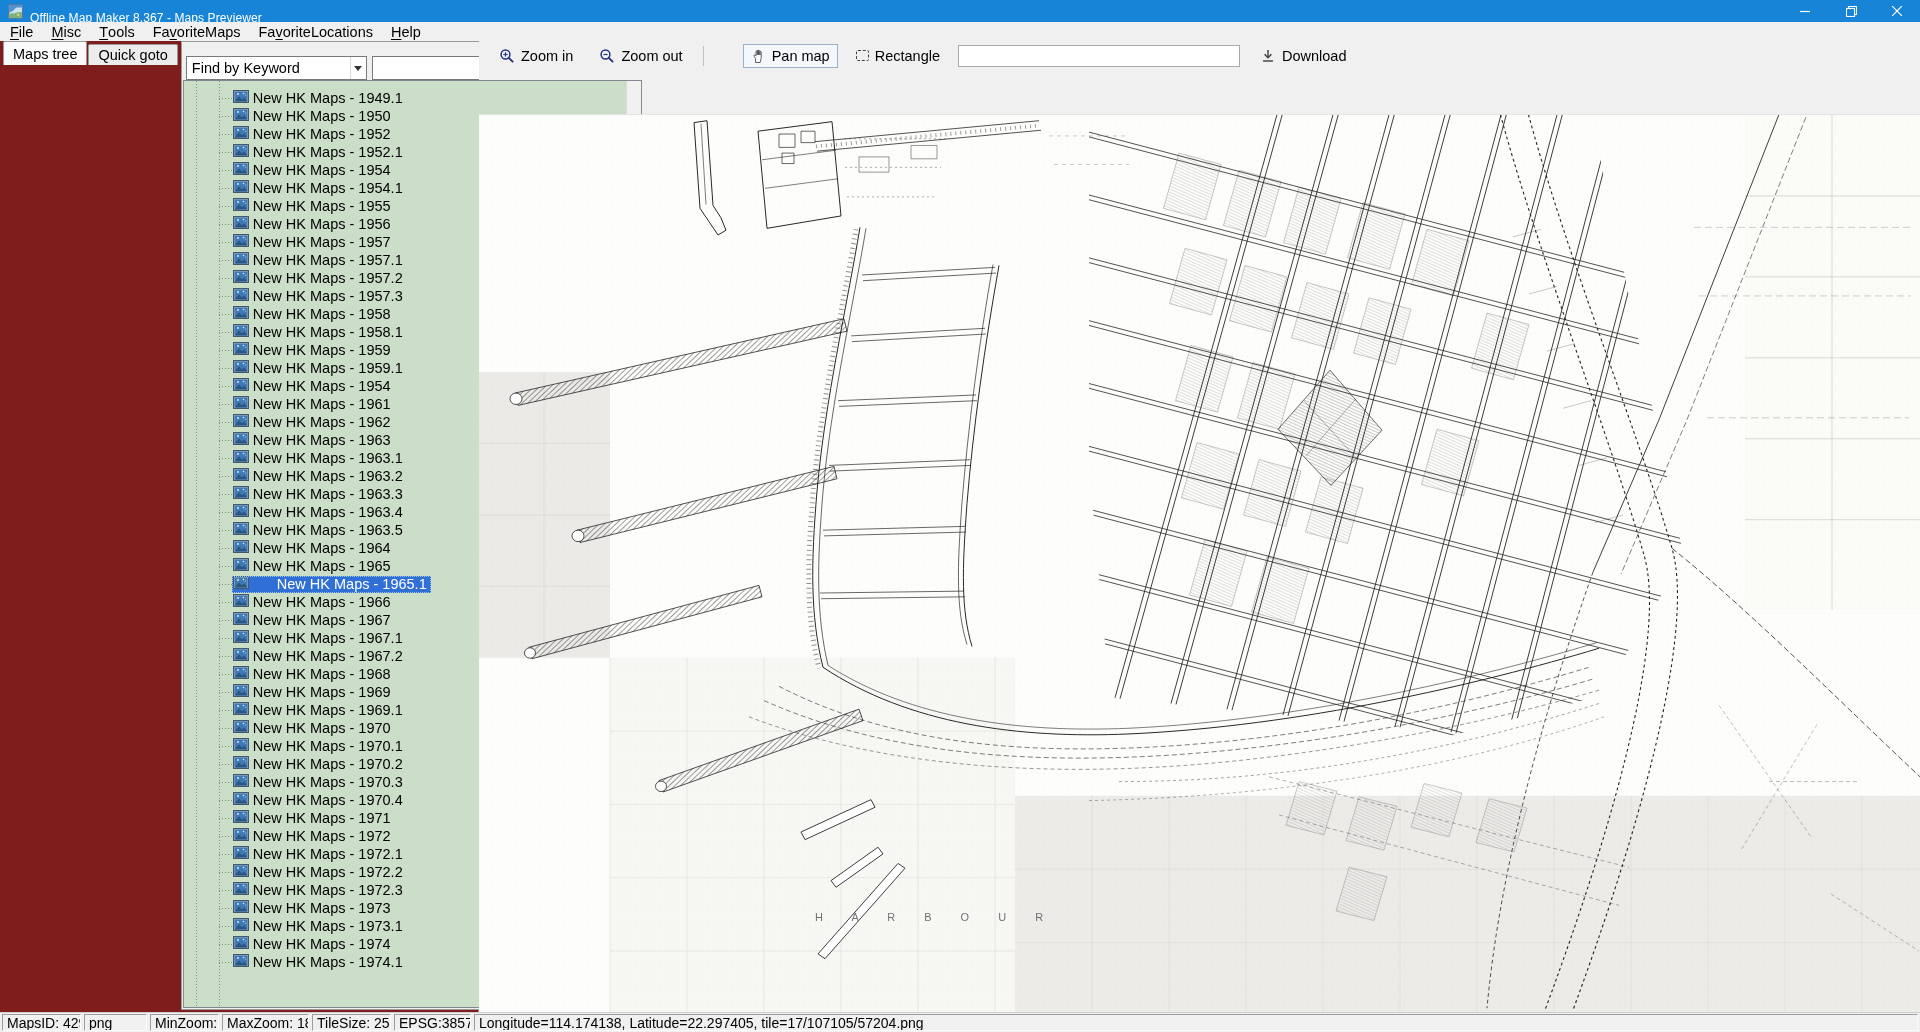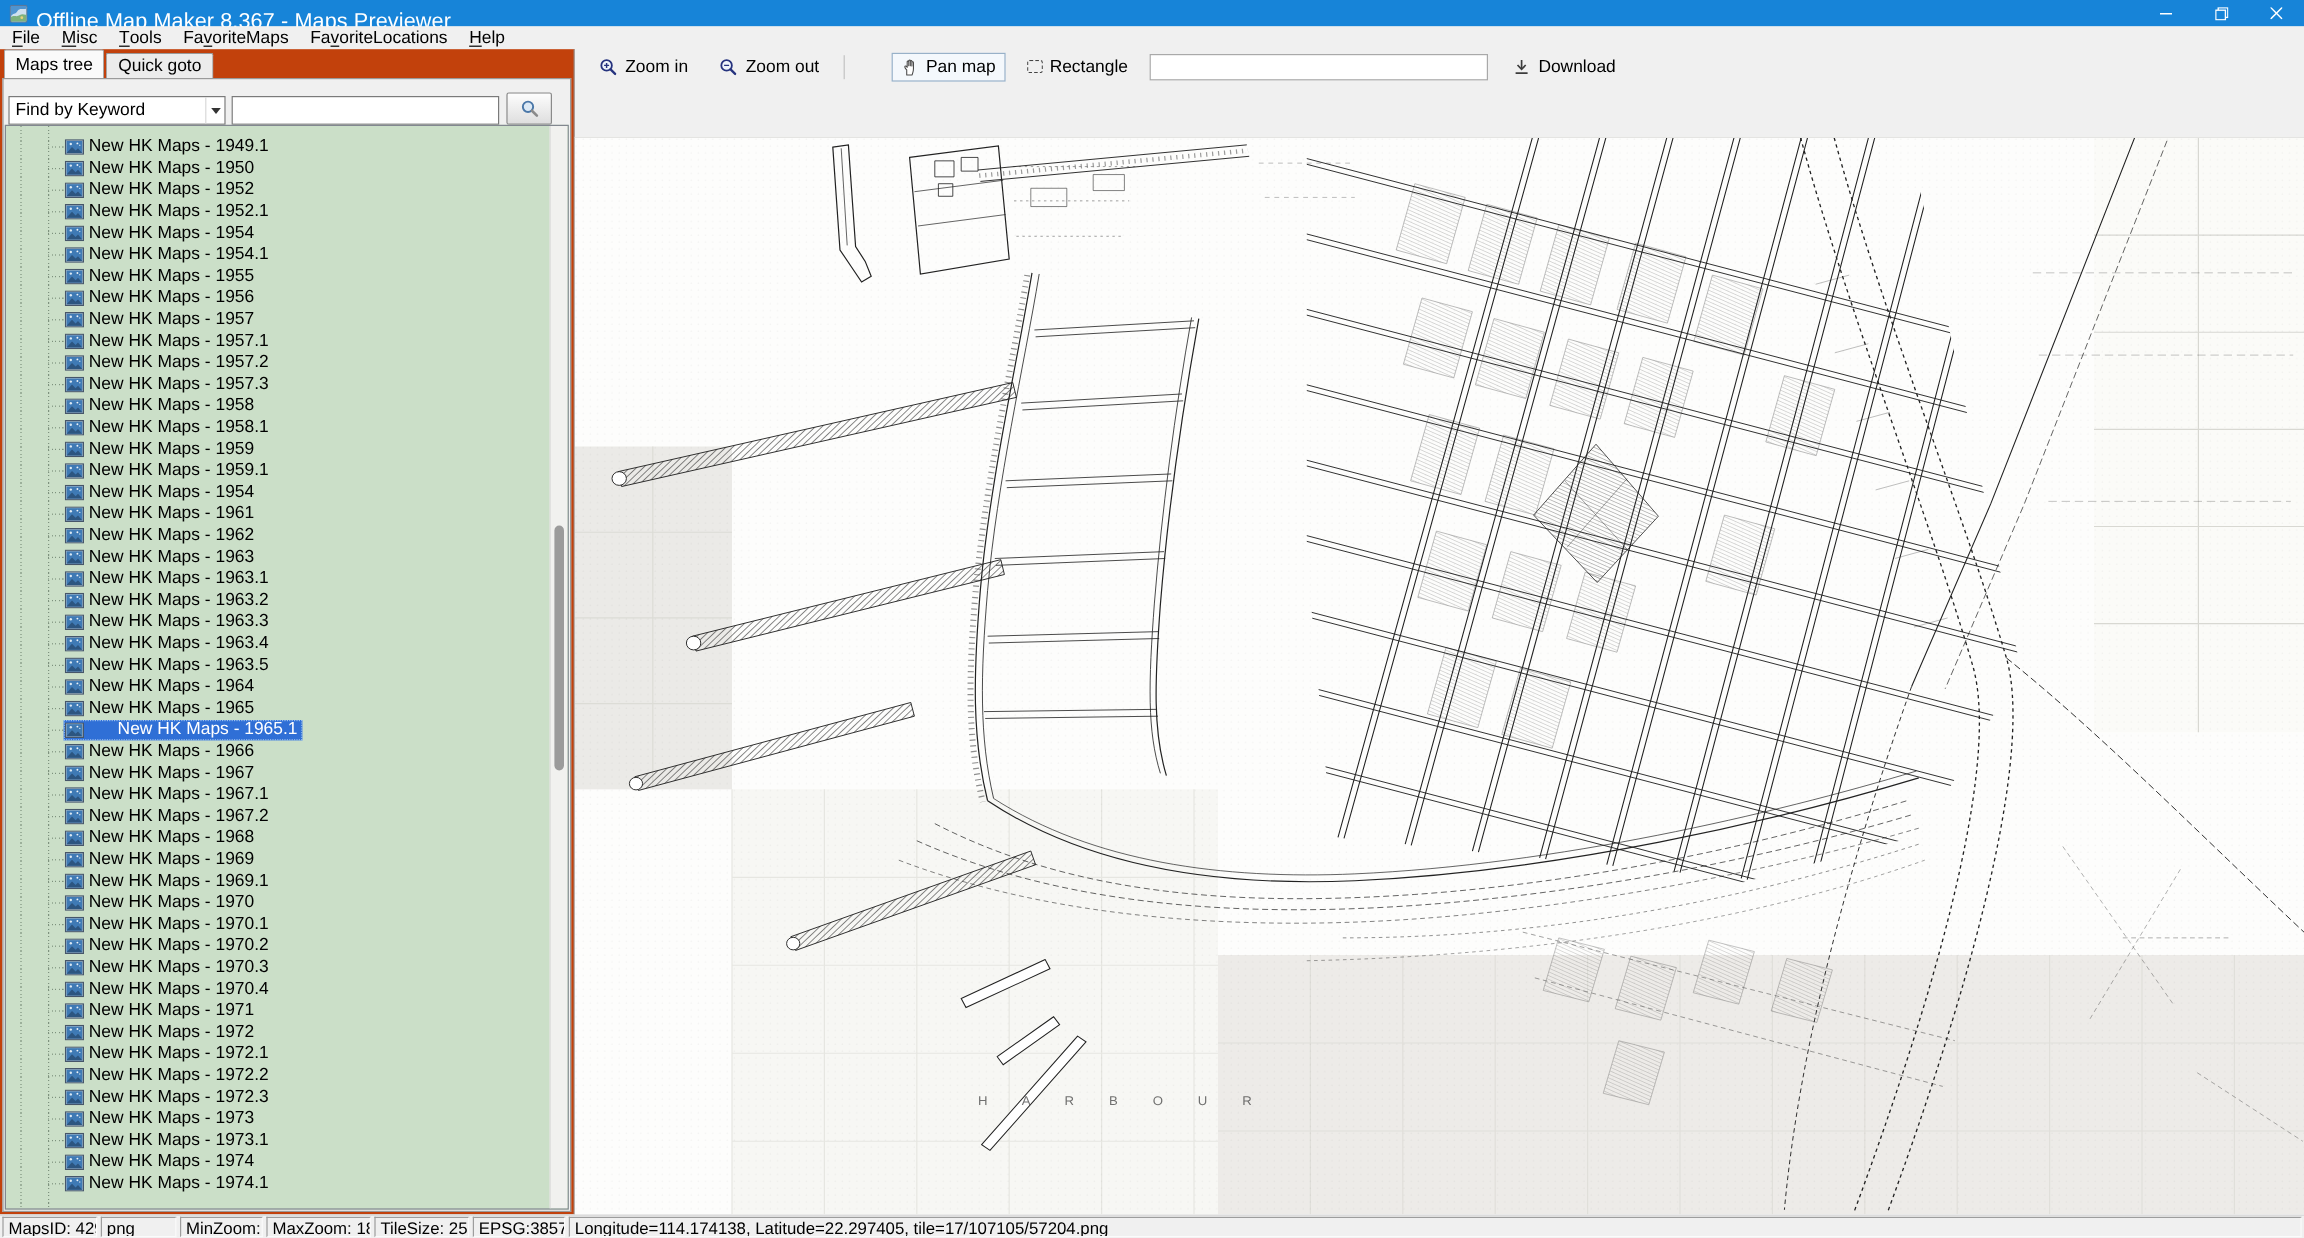--- a/index.html
+++ b/index.html
@@ -2,50 +2,50 @@
 <html><head>
 <meta charset="utf-8">
 <style>
   html,body{margin:0;padding:0;background:#444;font-family:"Liberation Sans",sans-serif;}
   *{box-sizing:border-box;}
   .window{width:1920px;height:1032px;background:#f0f0f0;position:relative;overflow:hidden;display:flex;flex-direction:column;}
 
   
   .titlebar{height:22px;background:#1784d8;display:flex;align-items:center;color:#fff;flex:0 0 auto;}
   .app-icon{width:15px;height:15px;margin:0 7px 0 8px;flex:0 0 auto;}
-  .title-text{font-size:18px;letter-spacing:.1px;margin-top:13px;}
+  .title-text{font-size:12px;letter-spacing:.1px;margin-top:13px;}
   .win-controls{margin-left:auto;display:flex;height:22px;}
   .win-btn{width:46px;height:22px;display:flex;align-items:center;justify-content:center;}
 
   
   .menubar{height:19px;background:#f0f0f0;display:flex;align-items:center;padding-left:1px;font-size:14.5px;color:#000;flex:0 0 auto;}
   .menu-item{padding:0 9px;height:19px;display:flex;align-items:center;}
   .menu-item u{text-underline-offset:2px;}
 
   
   .main{flex:1;display:flex;min-height:0;}
 
-  .left-panel{width:479px;flex:0 0 auto;background:#c2410c;border-right:1px solid #8f8f8f;display:flex;flex-direction:column;min-height:0;}
+  .left-panel{width:479px;flex:0 0 auto;background:#7f1d1d;border-right:1px solid #8f8f8f;display:flex;min-height:0;}
   .tabs{height:24px;display:flex;align-items:flex-end;padding-left:3px;flex:0 0 auto;}
   .tab{height:21px;padding:0 9px;font-size:14.5px;border:1px solid #9a9a9a;border-bottom:none;background:#ececec;display:flex;align-items:center;border-radius:2px 2px 0 0;margin-right:1px;color:#000;}
   .tab.active{background:#fafafa;height:24px;position:relative;z-index:2;}
   .page{flex:1;border:1px solid #9a9a9a;margin:0 2px 2px 2px;background:#f0f0f0;display:flex;flex-direction:column;min-height:0;}
   .search-row{height:38px;display:flex;align-items:flex-end;padding:0 4px;flex:0 0 auto;}
   .combo{width:181px;height:24px;background:#fff;border:1px solid #7a7a7a;display:flex;align-items:center;font-size:14.5px;padding-left:5px;position:relative;color:#000;}
   .combo-arrow{margin-left:auto;width:16px;height:100%;display:flex;align-items:center;justify-content:center;border-left:1px solid #d9d9d9;}
   .combo-arrow i{width:0;height:0;border-left:4px solid transparent;border-right:4px solid transparent;border-top:5px solid #333;}
   .search-input{width:223px;height:24px;margin-left:5px;border:1px solid #7a7a7a;font-size:14.5px;padding:0 4px;font-family:"Liberation Sans",sans-serif;}
   .search-btn{width:38px;height:27px;margin-left:6px;border:1px solid #8a8a8a;background:linear-gradient(#fdfdfd,#dedede);display:flex;align-items:center;justify-content:center;border-radius:2px;}
 
   .tree-wrap{flex:1;position:relative;border:1px solid #828790;margin:0 1px 1px 1px;background:#cbdfc8;overflow:hidden;min-height:0;}
   .tree-rows{position:absolute;left:0;top:8px;right:15px;}
   .tree-vline{position:absolute;top:0;bottom:0;width:1px;background:repeating-linear-gradient(to bottom,#7d917d 0 1px,transparent 1px 3px);}
   .tree-row{height:18px;display:flex;align-items:center;padding-left:35px;position:relative;}
   .connector{width:13px;height:1px;background:repeating-linear-gradient(to right,#7d917d 0 1px,transparent 1px 3px);flex:0 0 auto;}
-  .row-content{display:flex;align-items:center;height:17px;padding:0 4px 0 1px;color:#000;}
+  .row-content{display:flex;align-items:flex-start;height:17px;padding:0 4px 0 1px;color:#000;}
   .row-content svg{margin-right:4px;flex:0 0 auto;}
   .tree-label{font-size:14.5px;white-space:nowrap;}
   .tree-row.selected .row-content{background:#2f6fd6;color:#fff;outline:1px dotted #9cc0ee;outline-offset:-1px;gap:24px;}
   .tree-scrollbar{position:absolute;top:0;right:0;bottom:0;width:15px;background:#f1f1ef;border-left:1px solid #dcdcdc;}
   .tree-thumb{position:absolute;left:3px;width:8px;top:333px;height:204px;background:#9b9b9b;border-radius:4px;}
 
   
   .right-panel{flex:1;display:flex;flex-direction:column;min-width:0;background:#f0f0f0;gap:44px;}
   .toolbar{height:29px;display:flex;align-items:center;padding-left:12px;font-size:14.5px;color:#000;flex:0 0 auto;}
   .tb-btn{display:flex;align-items:center;height:24px;padding:0 7px;margin-right:10px;border:1px solid transparent;}

